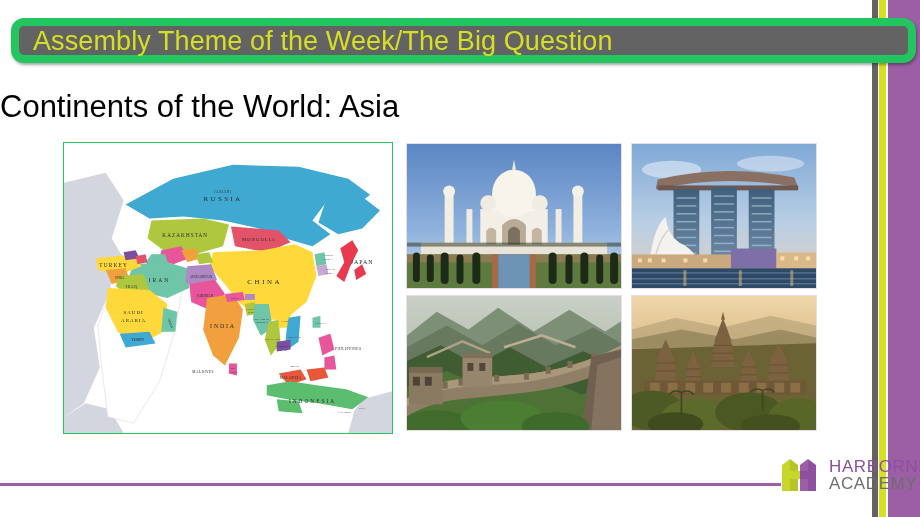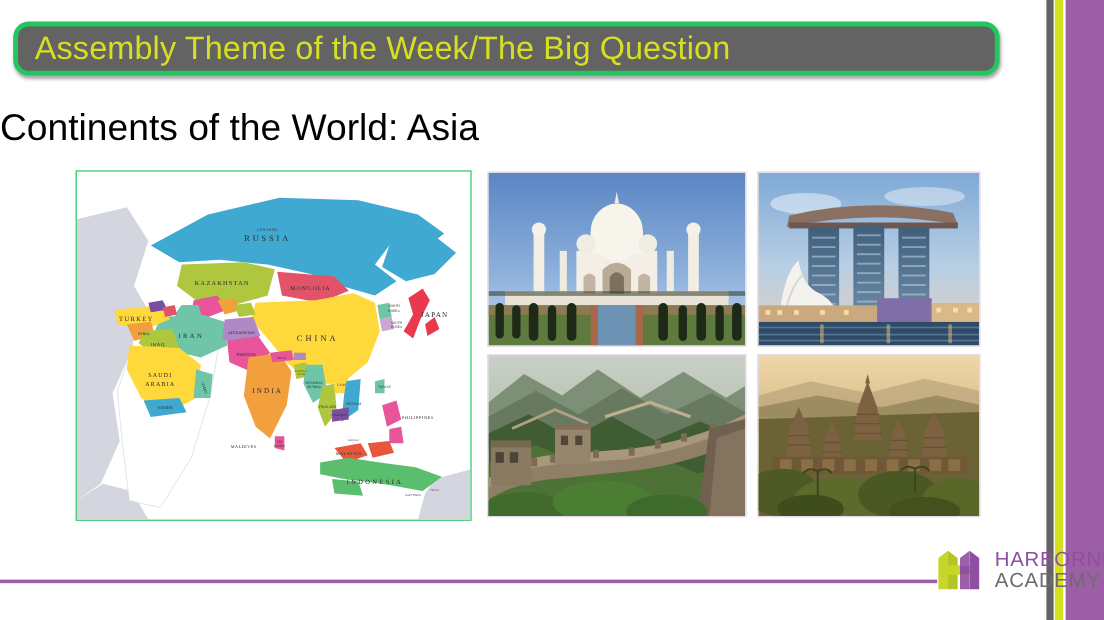--- a/index.html
+++ b/index.html
@@ -11,26 +11,26 @@
   }
   .slide{position:absolute;inset:0;background:#fff;}
 
   
   .edge-purple{position:absolute;top:0;right:0;width:32px;height:517px;background:#9c5fa5;}
   .edge-yellow{position:absolute;top:0;right:34px;width:7px;height:517px;background:#d7df23;}
   .edge-gray{position:absolute;top:0;right:42px;width:6px;height:517px;background:#636363;}
 
   
   .title-bar{
-    position:absolute;left:11px;top:18px;width:822px;height:45px;
+    position:absolute;left:11px;top:18px;width:905px;height:45px;
     background:#636363;
-    border:4px solid #22c55e;
+    border:8px solid #22c55e;
     border-radius:13px;
     box-sizing:border-box;
-    display:flex;align-items:center;
+    display:flex;align-items:flex-end;
     box-shadow:1px 2px 3px rgba(0,0,0,.35);
   }
   .title-text{
     color:#d7df23;
     font-size:27px;
     line-height:1;
     padding-left:14px;
     letter-spacing:.1px;
     white-space:nowrap;
   }

